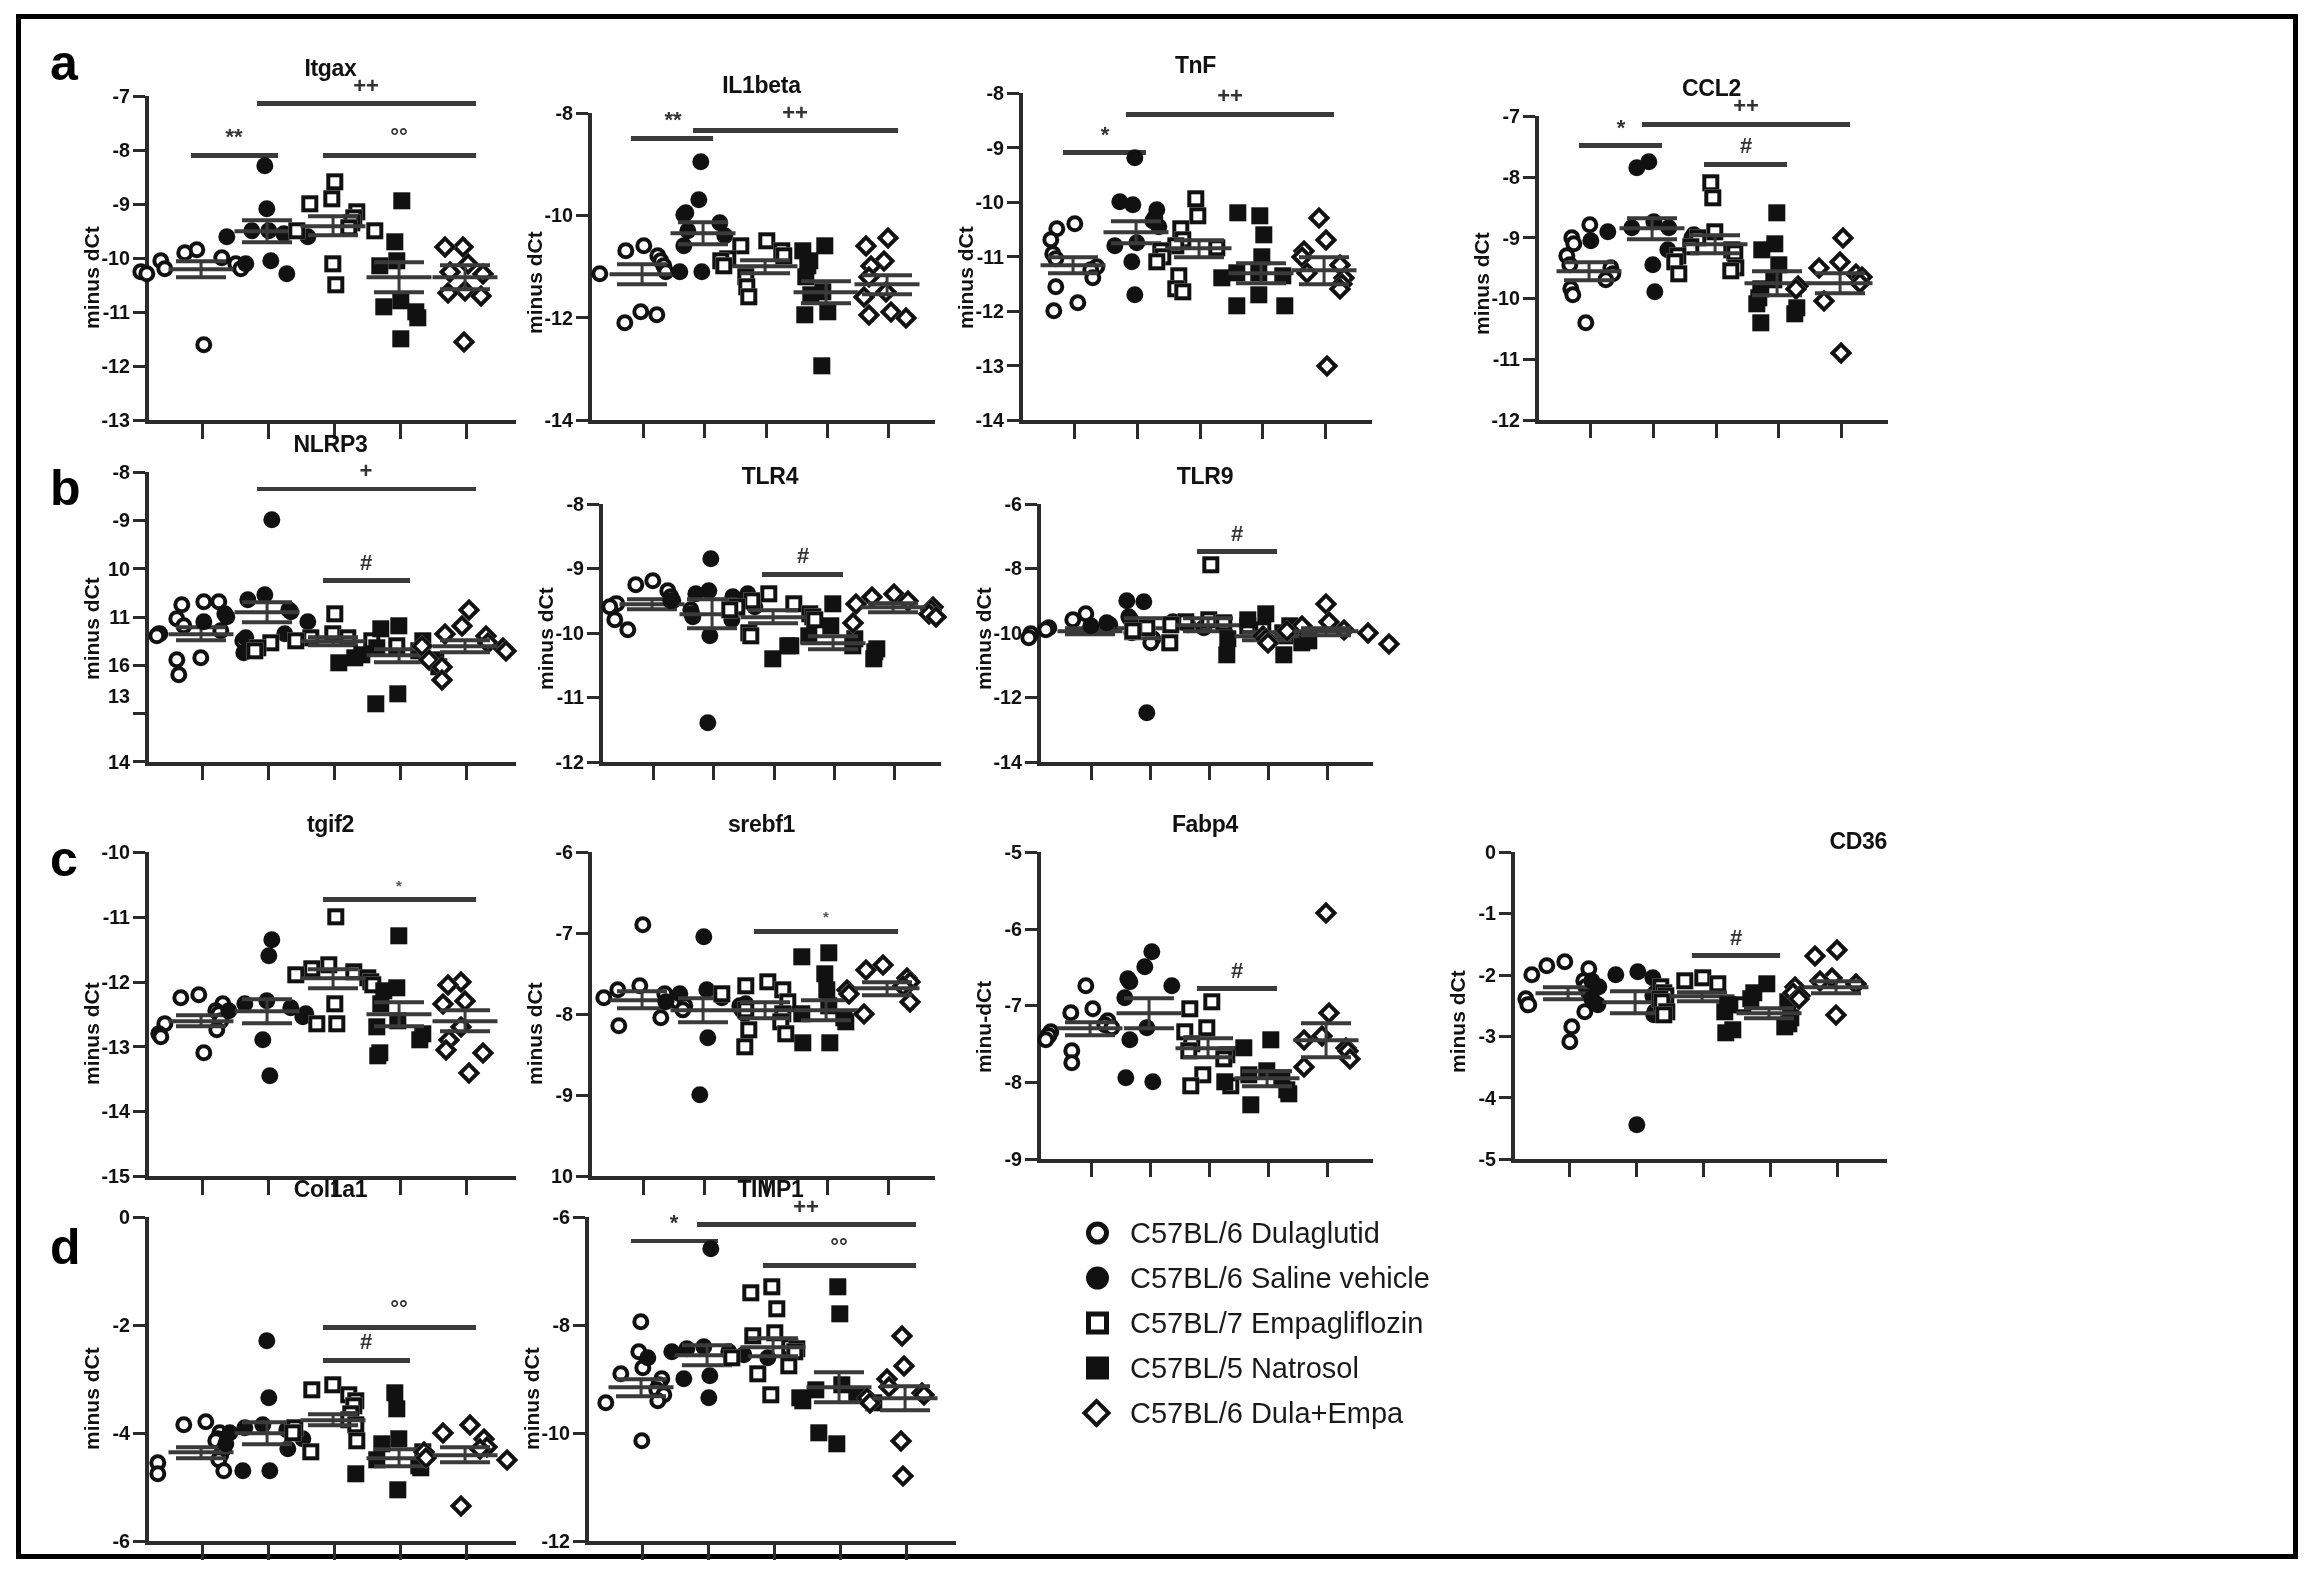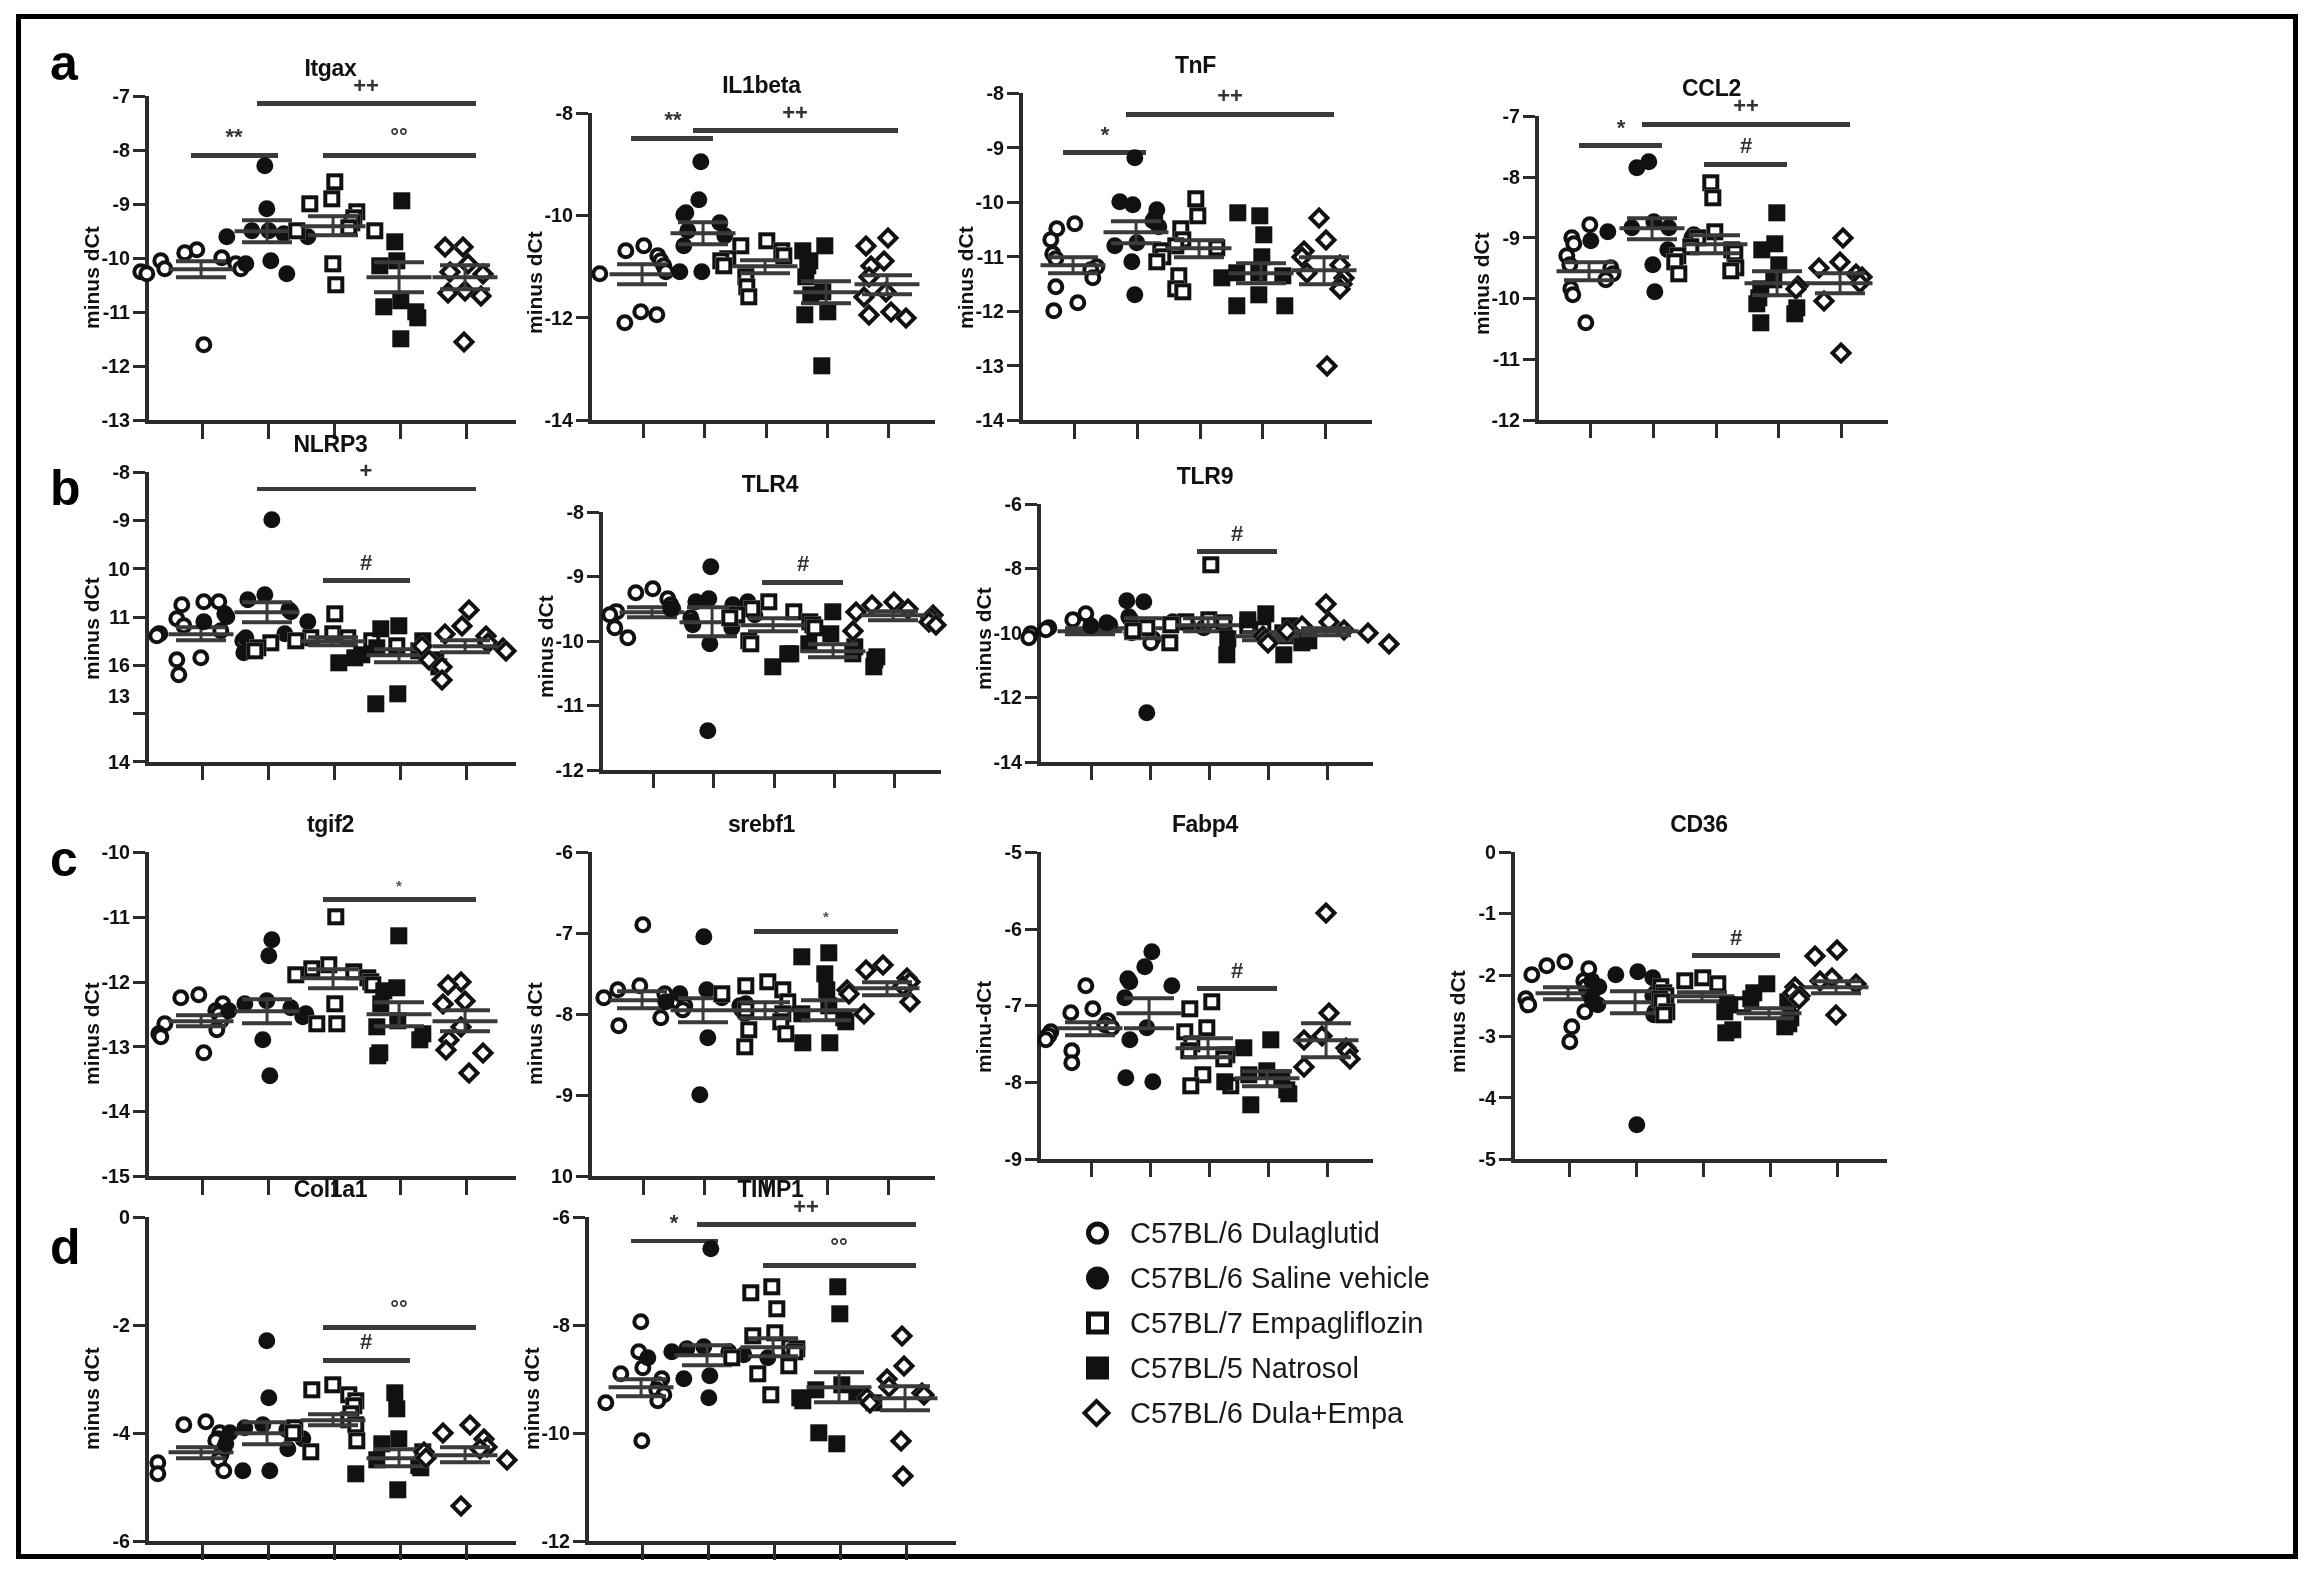--- a/index.html
+++ b/index.html
@@ -680,21 +680,21 @@
           <div class="mk open-diamond" style="left: 361px; top: 179px;"></div>
           <div class="mk open-diamond" style="left: 284px; top: 188px;"></div>
           <div class="mk open-diamond" style="left: 297px; top: 195px;"></div>
           <div class="mk open-diamond" style="left: 297px; top: 208px;"></div>
           <div class="meanline" style="left: 320px; top: 174px; width: 65px;"></div>
           <div class="semline" style="left: 320px; top: 168px; height: 11.6px;"></div>
           <div class="semcap" style="left: 320px; top: 168px; width: 50px;"></div>
           <div class="semcap" style="left: 320px; top: 180px; width: 50px;"></div>
         </div>
       </div>
-      <div class="panel" style="left: 599px; top: 463px; width: 342px; height: 298px; margin-top: 8px;">
+      <div class="panel" style="left: 599px; top: 463px; width: 342px; height: 298px;">
         <div class="panel-title" style="top: 0px;">TLR4</div>
         <div class="plotbox" style="left: 0px; top: 41px; width: 342px; height: 258px;">
           <div class="axis-v" style="height: 258px;"></div>
           <div class="axis-h" style="top: 258px; width: 342px;"></div>
           <div class="ytick" style="top: -1.2px;"></div>
           <div class="ytlabel" style="top: 0px;">-8</div>
           <div class="ytick" style="top: 63px;"></div>
           <div class="ytlabel" style="top: 64px;">-9</div>
           <div class="ytick" style="top: 128px;"></div>
           <div class="ytlabel" style="top: 129px;">-10</div>
@@ -1162,21 +1162,21 @@
           <div class="mk open-diamond" style="left: 311px; top: 199px;"></div>
           <div class="mk open-diamond" style="left: 313px; top: 207px;"></div>
           <div class="mk open-diamond" style="left: 267px; top: 215px;"></div>
           <div class="meanline" style="left: 289px; top: 188px; width: 65px;"></div>
           <div class="semline" style="left: 289px; top: 171px; height: 34px;"></div>
           <div class="semcap" style="left: 289px; top: 171px; width: 50px;"></div>
           <div class="semcap" style="left: 289px; top: 205px; width: 50px;"></div>
         </div>
       </div>
       <div class="panel" style="left: 1511px; top: 811px; width: 376px; height: 347px;">
-        <div class="panel-title" style="top: 0px;">CD36</div>
+        <div class="panel-title" style="top: 17px; text-align: right;">CD36</div>
         <div class="plotbox" style="left: 0px; top: 41px; width: 376px; height: 307px;">
           <div class="axis-v" style="height: 307px;"></div>
           <div class="axis-h" style="top: 307px; width: 376px;"></div>
           <div class="ytick" style="top: -1.2px;"></div>
           <div class="ytlabel" style="top: 0px;">0</div>
           <div class="ytick" style="top: 60px;"></div>
           <div class="ytlabel" style="top: 61px;">-1</div>
           <div class="ytick" style="top: 122px;"></div>
           <div class="ytlabel" style="top: 123px;">-2</div>
           <div class="ytick" style="top: 183px;"></div>

